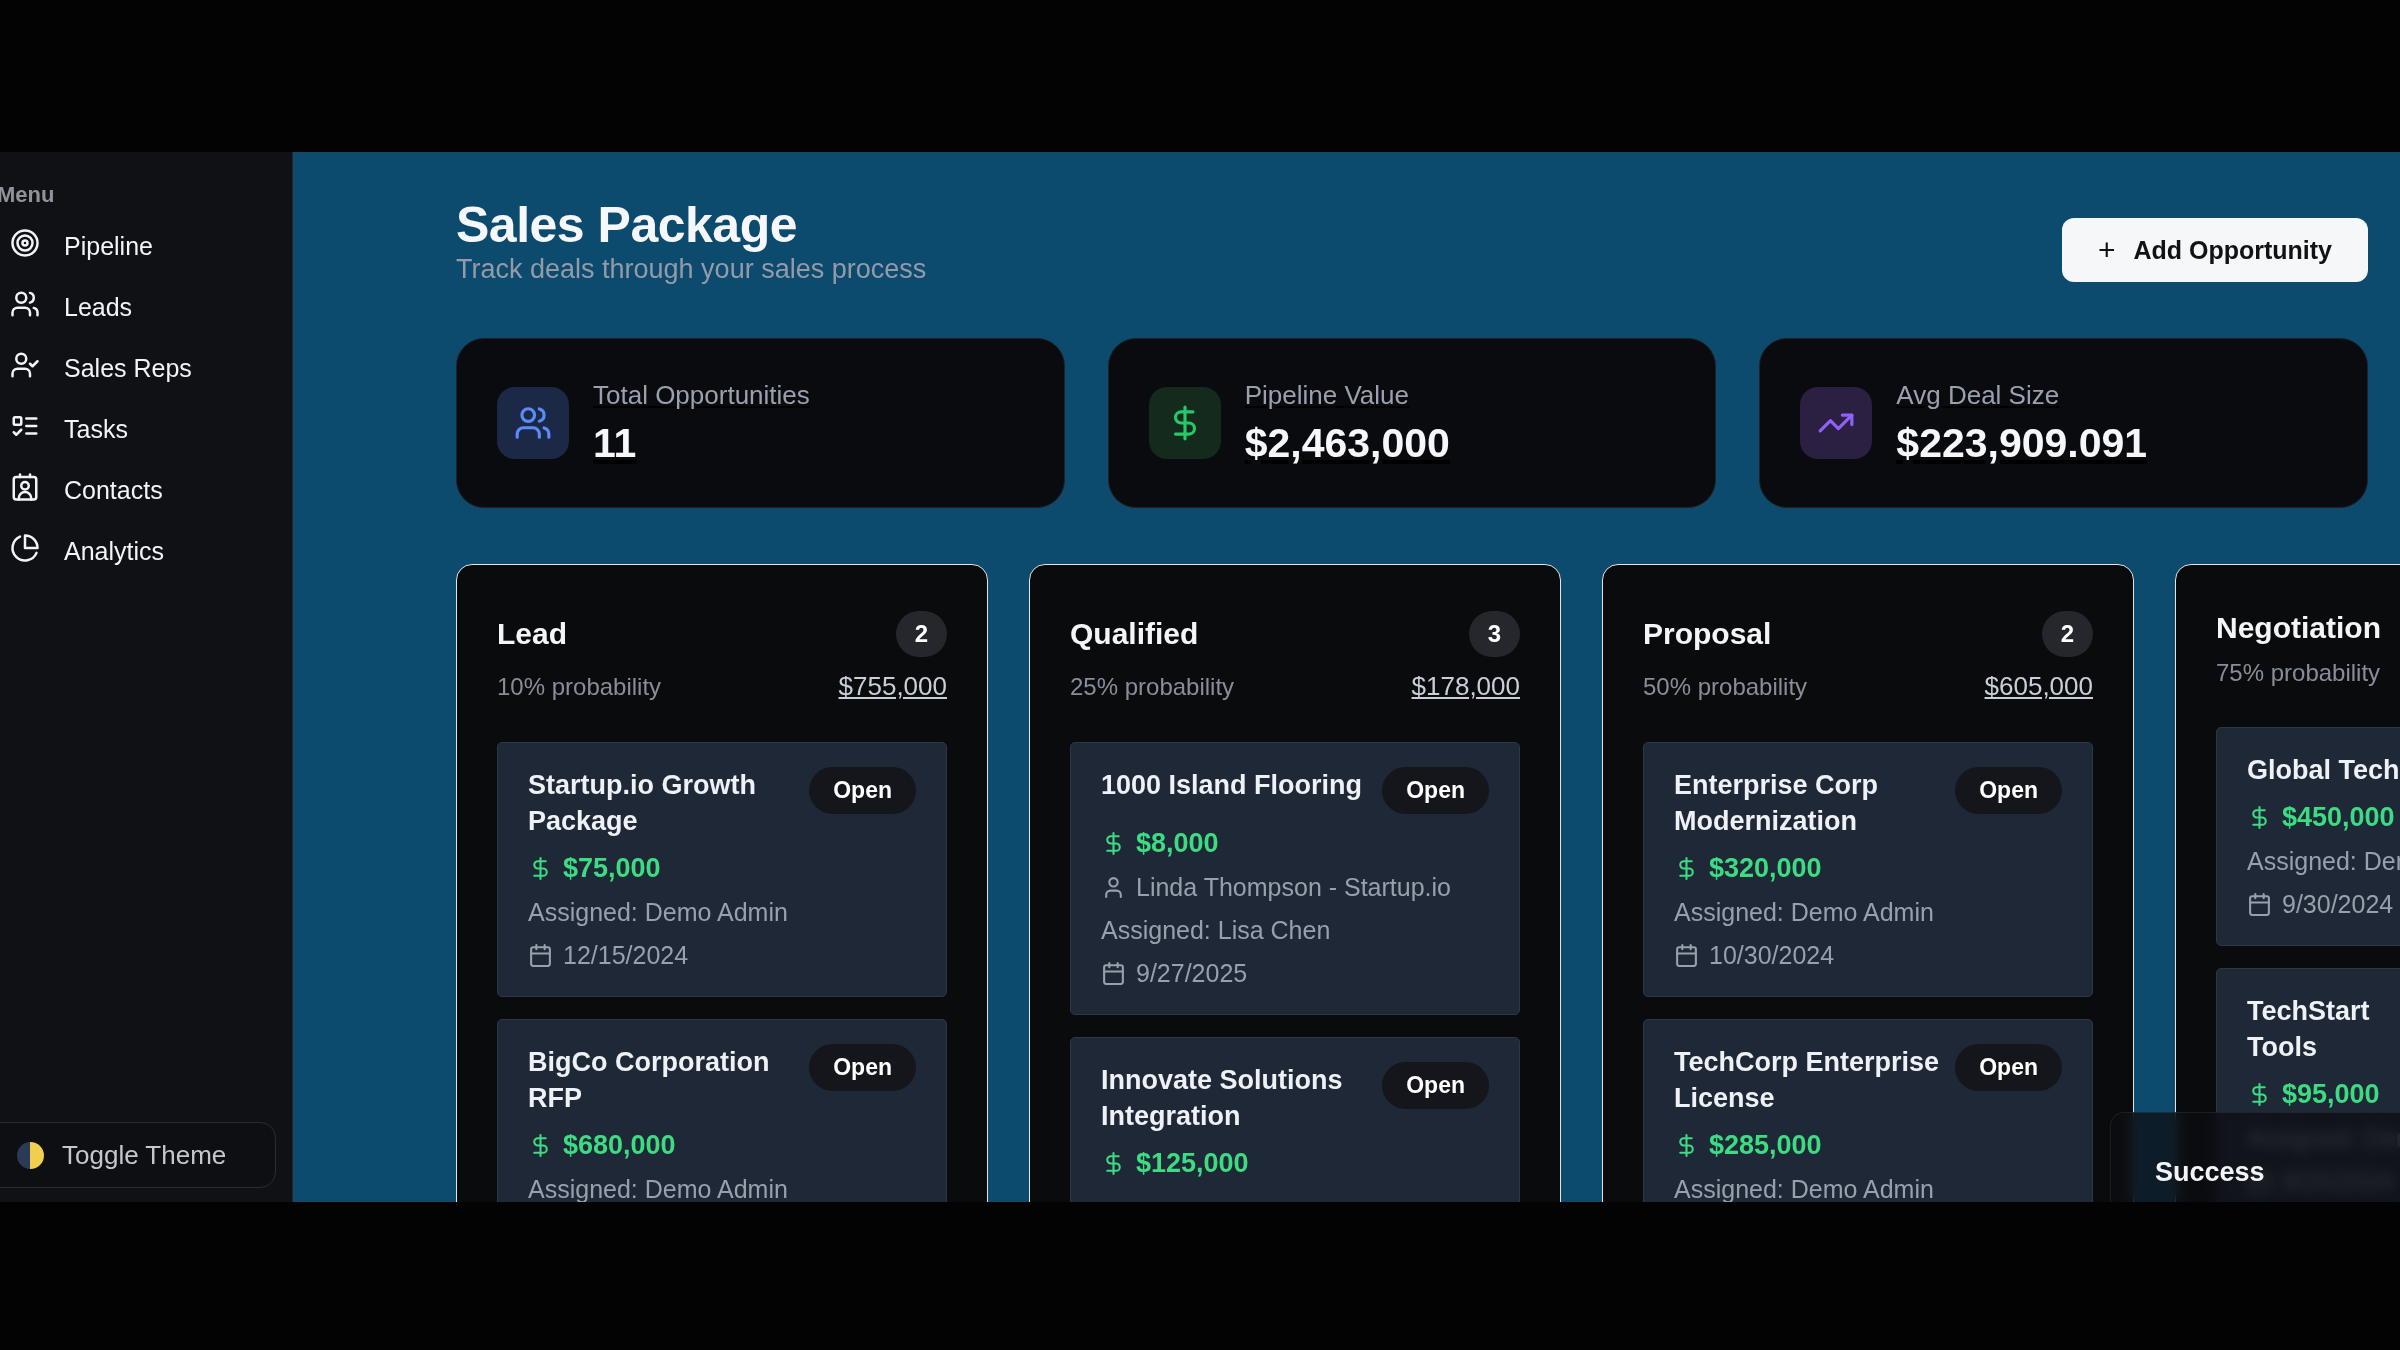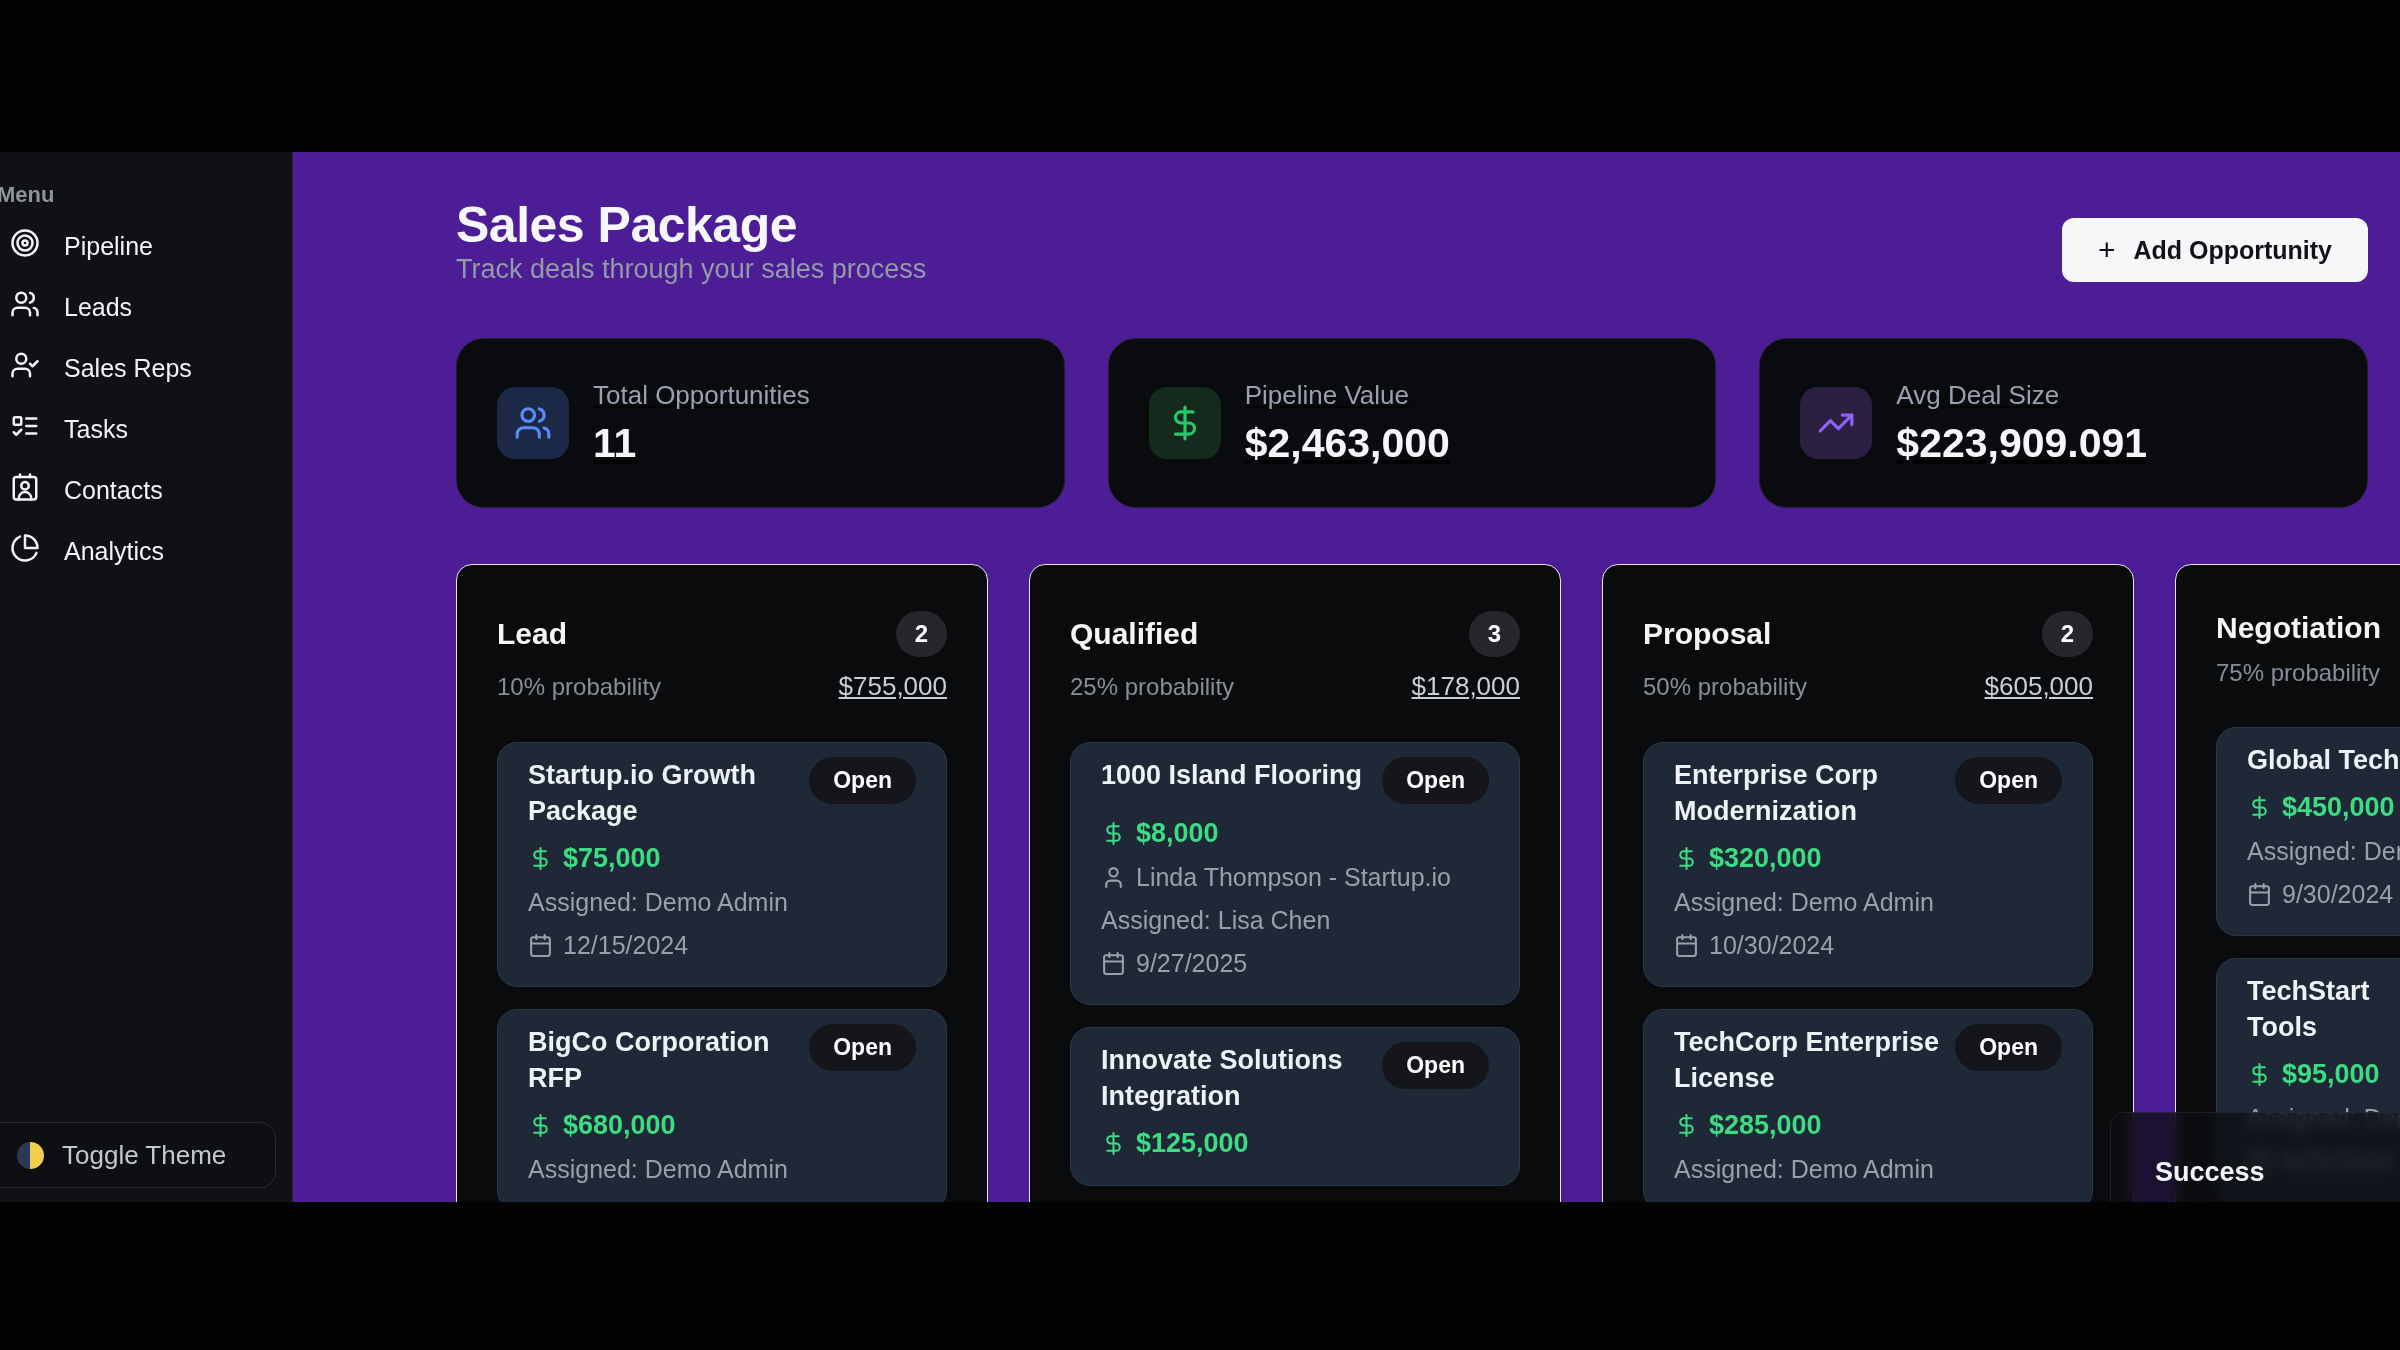--- a/index.html
+++ b/index.html
@@ -1,19 +1,19 @@
 <!DOCTYPE html>
 <html style="--green: #3edc82;"><head>
 <meta charset="utf-8">
 <style>
   * { margin:0; padding:0; box-sizing:border-box; }
   html,body { width:2400px; height:1350px; overflow:hidden; background:#030304;
     font-family:"Liberation Sans", sans-serif; }
   .app { position:absolute; top:152px; left:0; width:2400px; height:1050px;
-    background:#4c1d95; display:flex; overflow:hidden; }
+    background:#0c4a6e; display:flex; overflow:hidden; }
 
   
   .sidebar { width:293px; flex:none; background:#101114; border-right:1px solid #232529;
     position:relative; padding:30px 0 0 0; }
   .menu-label { color:#8f949c; font-size:22px; font-weight:600; margin-left:-3px; margin-bottom:16px; }
   .nav { display:flex; flex-direction:column; gap:17px; }
   .nav-item { display:flex; align-items:center; height:44px; gap:24px; padding-left:10px;
     color:#f2f4f7; font-size:25px; font-weight:500; cursor:pointer; }
   .nav-item svg { width:30px; height:30px; flex:none; }
   .toggle-theme { position:absolute; bottom:14px; left:-14px; width:290px; height:66px;
@@ -47,22 +47,22 @@
   .column { width:532px; flex:none; background:#0a0b0d; border:1px solid #e5e5e5;
     border-radius:16px; padding:46px 40px; height:760px; }
   .col-top { display:flex; justify-content:space-between; align-items:center; }
   .col-name { color:#f3f5f7; font-size:30px; font-weight:700; }
   .col-count { background:#25272c; color:#fff; font-size:24px; font-weight:700;
     border-radius:999px; padding:9px 19px; }
   .col-sub { display:flex; justify-content:space-between; align-items:center; margin-top:14px; }
   .col-prob { color:#878e9a; font-size:24px; }
   .col-total { color:#c9cfd9; font-size:26px;text-decoration:underline; }
   .cards { display:flex; flex-direction:column; gap:22px; margin-top:40px; }
-  .op-card { background:#1e2836; border:1px solid #2c3748; border-radius:20px;
-    padding:14px 30px 26px; cursor:pointer; }
+  .op-card { background:#1e2836; border:1px solid #2c3748; border-radius:5px;
+    padding:24px 30px 26px; cursor:pointer; }
   .card-top { display:flex; justify-content:space-between; gap:14px; }
   .card-title { color:#eef1f5; font-size:27px; font-weight:700; line-height:36px;
     white-space:pre-line; }
   .status-badge { background:#14161c; color:#fff; font-size:23px; font-weight:700;
     border-radius:999px; padding:10px 24px; align-self:flex-start; flex:none; }
   .amount-row { display:flex; align-items:center; gap:10px; margin-top:14px; color:var(--green,#3edc82); }
   .amount-row svg { width:25px; height:25px; }
   .amount { font-size:27px; font-weight:700; }
   .meta-row { display:flex; align-items:center; gap:10px; margin-top:14px;
     color:#98a0ac; font-size:25px; }

